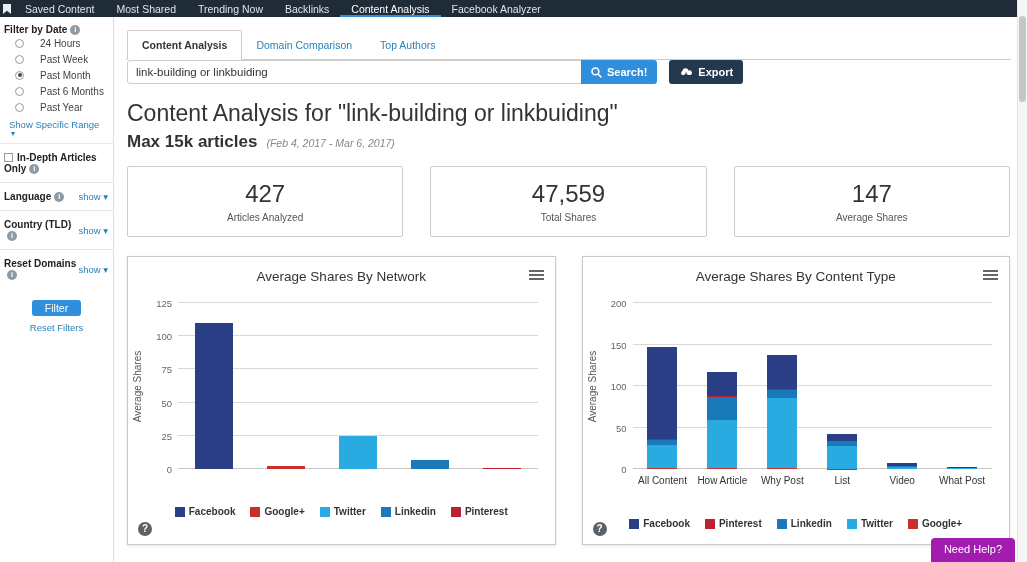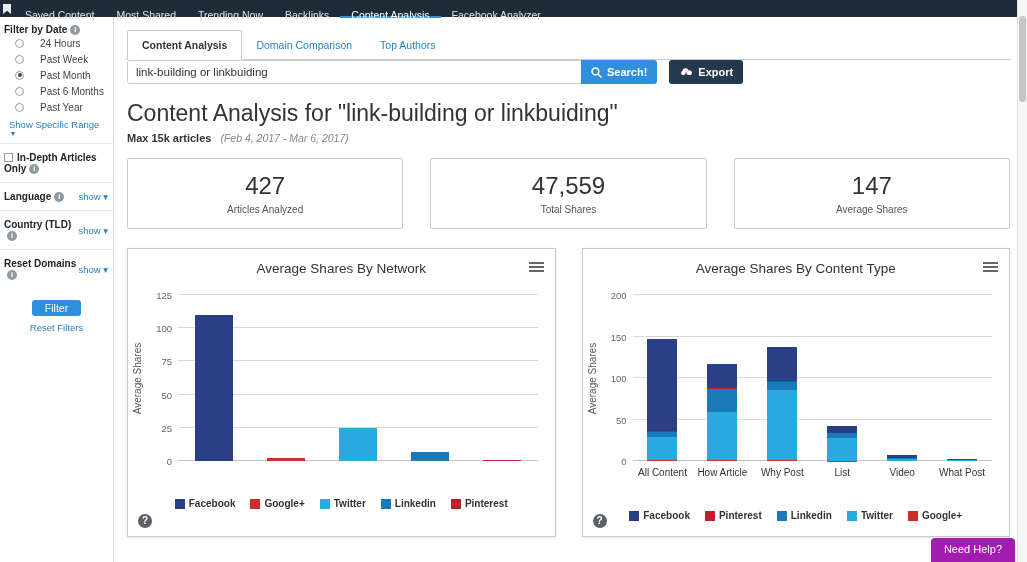--- a/index.html
+++ b/index.html
@@ -3,21 +3,21 @@
 <meta charset="utf-8">
 <style>
   * { box-sizing: border-box; margin: 0; padding: 0; }
   body { font-family: "Liberation Sans", sans-serif; background: #fff; }
   .app { position: relative; width: 1027px; height: 562px; overflow: hidden; background: #fff; }
 
   
   .topnav { position: absolute; top: 0; left: 0; right: 10px; height: 17px;
             background: #202b38; display: flex; align-items: stretch; z-index: 5; }
   .nav-logo { width: 14px; display: flex; align-items: center; justify-content: center; }
-  .nav-item { padding: 8px 11px; font-size: 10.5px; line-height: 15px; color: #dfe3e8;
+  .nav-item { padding: 2px 11px; font-size: 10.5px; line-height: 15px; color: #dfe3e8;
               border-bottom: 2px solid transparent; cursor: pointer; white-space: nowrap; }
   .nav-item.active { color: #fff; border-bottom-color: #2f8fdd; }
 
   
   .sidebar { position: absolute; top: 17px; left: 0; width: 114px; bottom: 0;
              background: #fff; border-right: 1px solid #ddd; font-size: 10px; color: #333; }
   .side-pad { padding: 7px 5px 6px 4px; }
   .side-title { font-weight: bold; font-size: 10px; color: #222; }
   .info-icon { display: inline-block; width: 10px; height: 10px; border-radius: 50%;
                background: #8f9aa3; color: #fff; font-size: 7.5px; line-height: 10px;
@@ -56,21 +56,21 @@
   .search-input { width: 455px; height: 24px; border: 1px solid #ccc; border-radius: 3px 0 0 3px;
                   padding: 0 8px; font-size: 11.5px; color: #333; font-family: inherit; outline: none; }
   .btn { height: 24px; border: none; border-radius: 3px; color: #fff; font-size: 11px;
          font-weight: bold; display: inline-flex; align-items: center; gap: 5px;
          padding: 0 10px; cursor: pointer; font-family: inherit; }
   .btn-search { background: #2f8fdd; border-radius: 0 3px 3px 0; margin-left: -1px; }
   .btn-export { background: #24384e; margin-left: 12px; }
 
   .page-title { font-size: 23px; font-weight: 300; color: #333; margin: 16px 0 5px 1px; }
   .sub-row { margin-left: 1px; display: flex; align-items: baseline; gap: 9px; }
-  .sub-bold { font-size: 11px; font-weight: bold; color: #333; }
+  .sub-bold { font-size: 17px; font-weight: bold; color: #333; }
   .sub-date { font-size: 10.5px; font-style: italic; color: #888; }
 
   .stats-row { display: flex; gap: 27px; margin: 14px 1px 0 1px; }
   .stat-card { flex: 1; border: 1px solid #ccc; border-radius: 2px; height: 71px;
                display: flex; flex-direction: column; align-items: center; justify-content: center; }
   .stat-value { font-size: 24px; color: #333; }
   .stat-label { font-size: 10px; color: #555; margin-top: 4px; }
 
   .charts-row { display: flex; gap: 26px; margin: 19px 1px 0 1px; }
   .chart-panel { flex: 1; position: relative; height: 289px; background: #fff;

